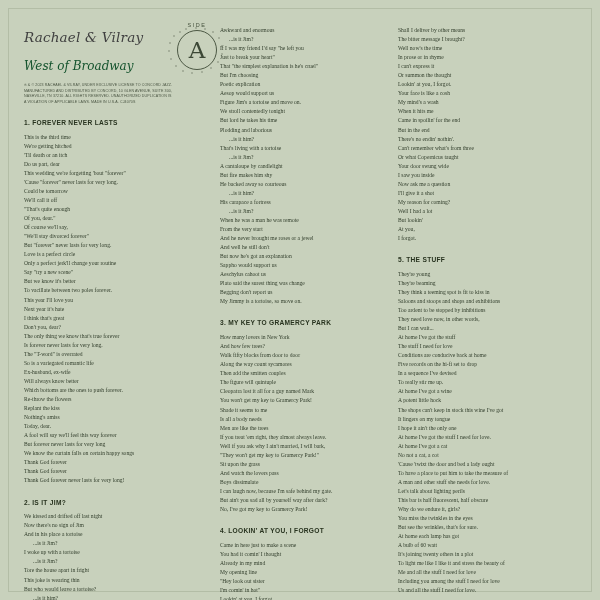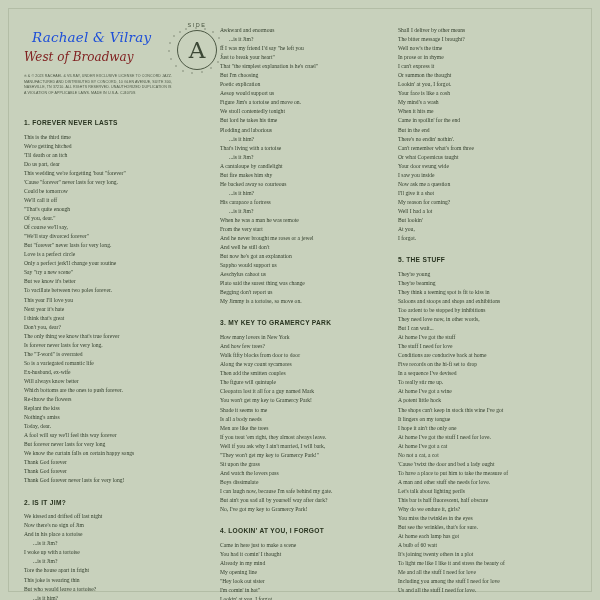--- a/index.html
+++ b/index.html
@@ -36,30 +36,29 @@
     position: absolute;
     left: 24px;
     top: 28px;
     width: 170px;
   }
   .artist {
     font-family: "DejaVu Serif", serif;
     font-style: italic;
     font-size: 13.5px;
     letter-spacing: 0.2px;
-    color: #1d4ed8;
+    color: #404040;
     line-height: 1.35;
-    margin-left: 8px;
   }
   .album {
     font-family: "DejaVu Serif", serif;
     font-style: italic;
     font-size: 12px;
-    color: #7f1d1d;
-    margin-top: 4px;
+    color: #14532d;
+    margin-top: 13px;
   }
   .legal {
     margin-top: 10px;
     font-family: "Liberation Sans", sans-serif;
     font-size: 3.6px;
     line-height: 1.55;
     color: #4a5543;
     width: 150px;
     letter-spacing: 0.1px;
     text-transform: uppercase;

